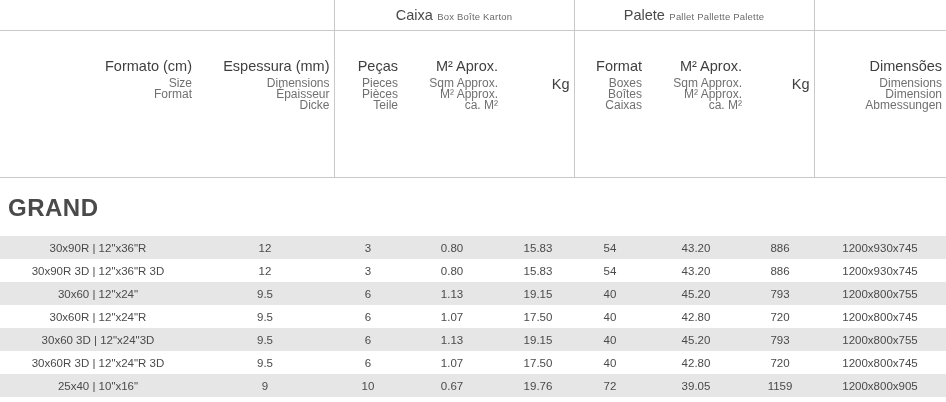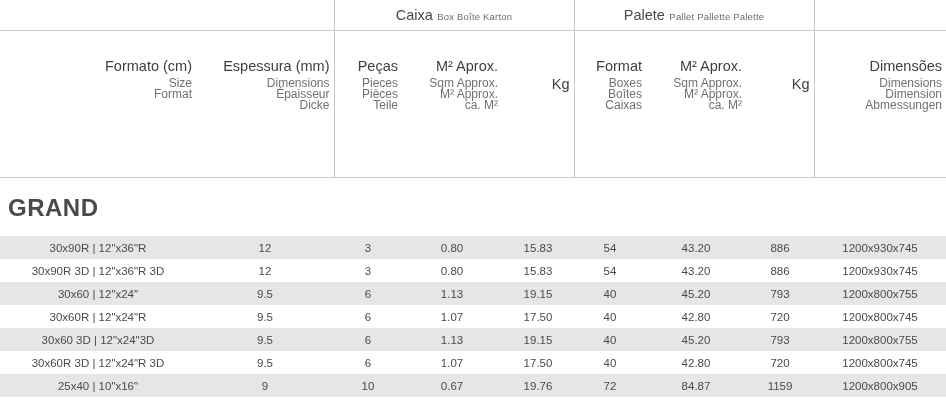--- a/index.html
+++ b/index.html
@@ -279,21 +279,21 @@
           <td class="c7">720</td>
           <td class="c8">1200x800x745</td>
         </tr>
         <tr class="shade">
           <td class="c0">25x40 | 10"x16"</td>
           <td class="c1">9</td>
           <td class="c2">10</td>
           <td class="c3">0.67</td>
           <td class="c4">19.76</td>
           <td class="c5">72</td>
-          <td class="c6">84.87</td>
+          <td class="c6">39.05</td>
           <td class="c7">1159</td>
           <td class="c8">1200x800x905</td>
         </tr>
         <tr class="plain">
           <td class="c0">25x40 3D | 10"x16" 3D</td>
           <td class="c1">9</td>
           <td class="c2">10</td>
           <td class="c3">1.00</td>
           <td class="c4">15.75</td>
           <td class="c5">72</td>

